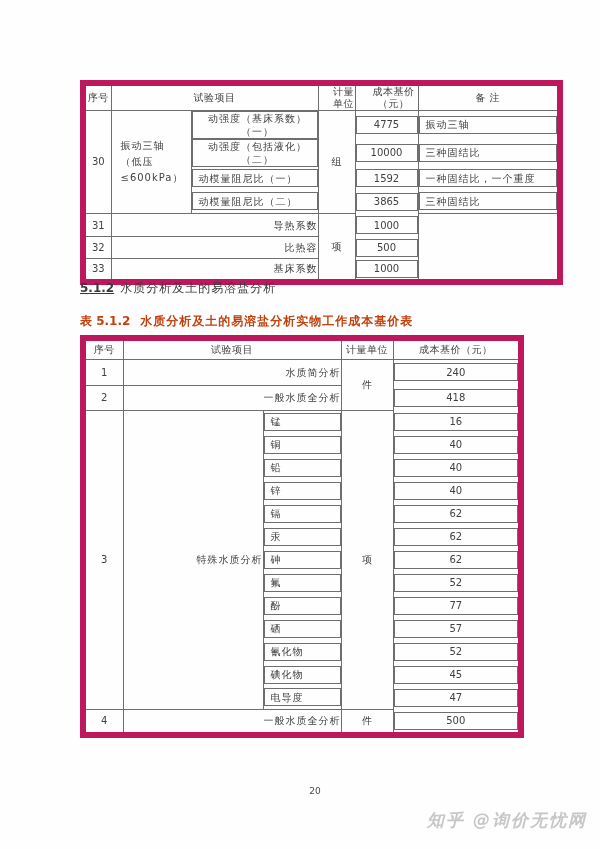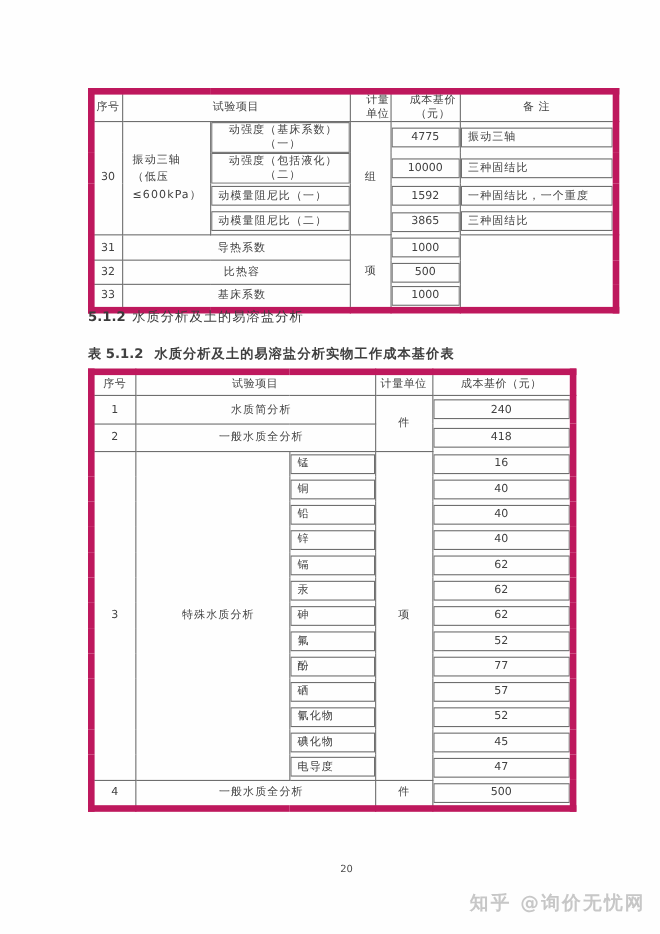--- a/index.html
+++ b/index.html
@@ -11,48 +11,48 @@
   .page{position:absolute;inset:0;background:#fefefe;}
   table.t{
     position:absolute;border-collapse:collapse;table-layout:fixed;
     border:6px solid #be185d;font-size:10px;line-height:13px;color:#414141;
   }
   .t th,.t td{
     border:1px solid #6e6e6e;font-weight:normal;padding:0;
     overflow:hidden;vertical-align:middle;text-align:center;
   }
   .t th{letter-spacing:0.5px;}
-  .t td.l{text-align:center;padding-left:11px;letter-spacing:1px;margin-top:36px;}
+  .t td.l{text-align:right;padding-left:11px;letter-spacing:1px;margin-top:36px;}
   .t td.lp{text-align:left;padding-left:9px;padding-right:8px;letter-spacing:1px;line-height:16px;}
   .t td.boxed{border-top:none;border-bottom:none;padding:0;}
   .box{
     border:1px solid #6e6e6e;min-height:18px;box-sizing:border-box;
     display:flex;align-items:center;width:100%;
   }
   .box.c{justify-content:center;}
   .box.l{padding-left:6px;letter-spacing:1px;}
   .two span{display:block;line-height:11.5px;margin-left:14px;}
   tr.h27{height:27px}tr.h23{height:23px}tr.h24{height:24px}tr.h22{height:22px}
   tr.h21{height:21px}tr.h26{height:26px}tr.h25{height:25px}
   .sec-heading{
     position:absolute;left:80px;top:280px;font-size:12px;letter-spacing:1px;color:#3b3b3b;
   }
-  .sec-heading b{letter-spacing:0;margin-right:6px;}
+  .sec-heading b{letter-spacing:0;margin-right:6px;text-decoration:underline;}
   .tbl-title{
     position:absolute;left:80px;top:313px;font-size:12px;font-weight:bold;
-    letter-spacing:1px;color:#404040;
+    letter-spacing:1px;color:#c2410c;
   }
   .tbl-title b{letter-spacing:0;margin-right:10px;}
   .page-number{
     position:absolute;left:15px;top:786px;width:100%;text-align:center;
     font-size:9px;color:#4a4a4a;
   }
   .watermark{
     position:absolute;right:13px;top:809px;font-size:17px;letter-spacing:2px;
-    color:#c7c7c7;font-weight:bold;
+    color:#c7c7c7;font-weight:bold;font-style:italic;
   }
 </style>
 </head>
 <body>
 
 <div class="page">
 
   <table class="t" style="left:80px;top:80px;width:477px;">
     <colgroup>
       <col style="width:28px">

